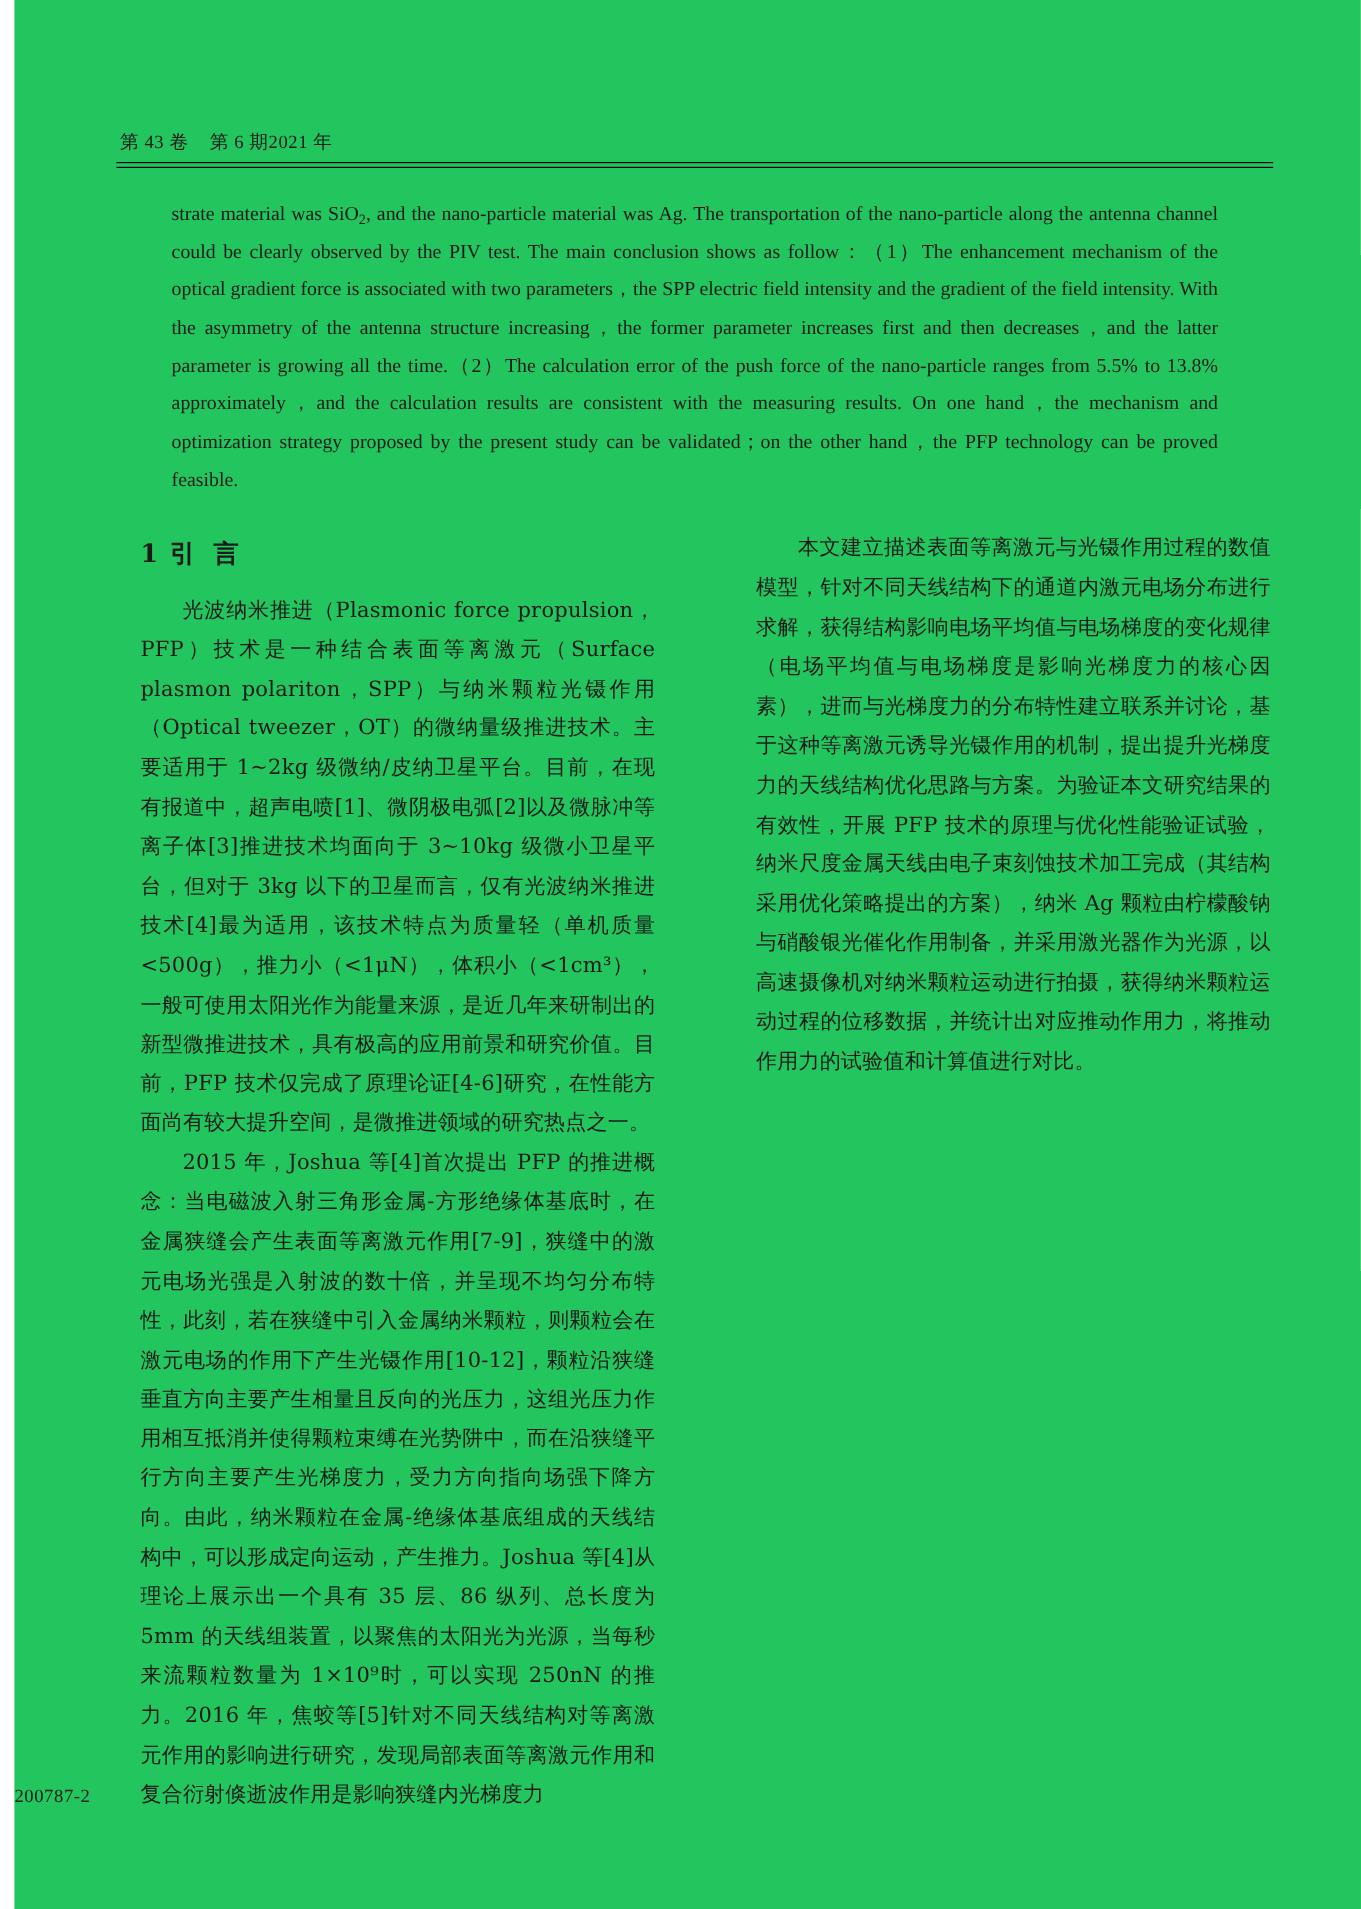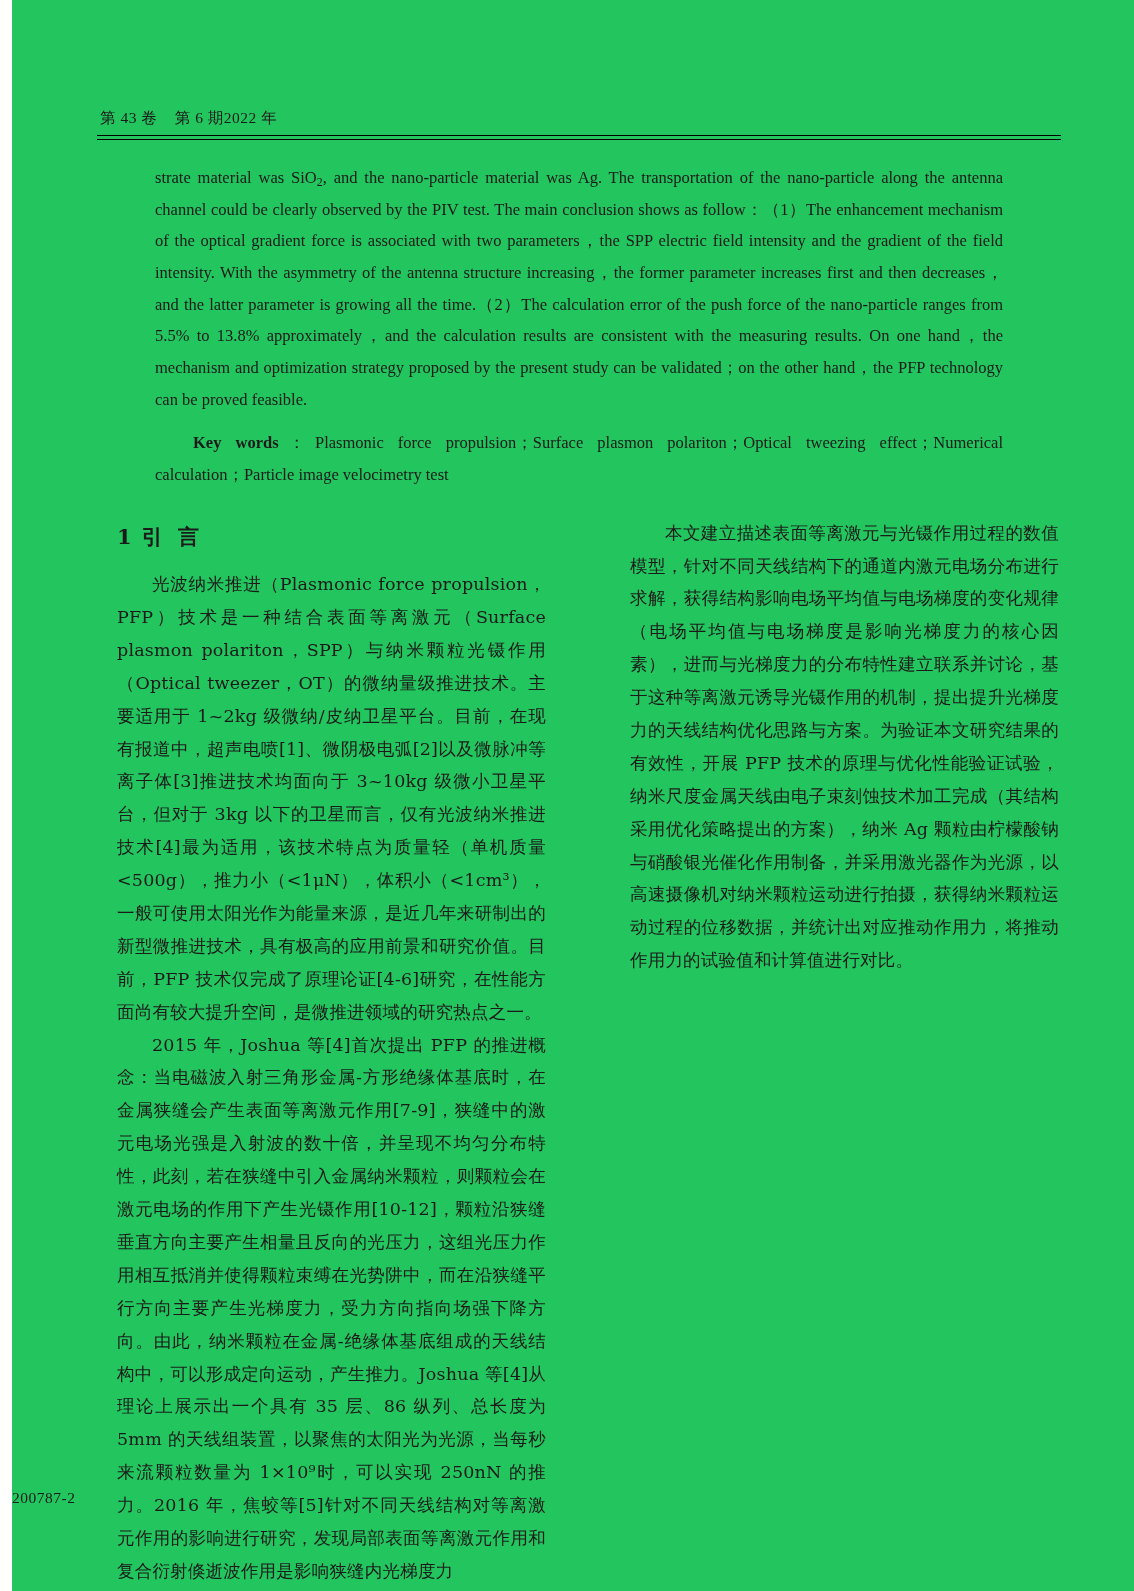--- a/index.html
+++ b/index.html
@@ -57,21 +57,21 @@
   
   .abstract {
     font-size: 16.5px;
     line-height: 1.92;
     text-align: justify;
     text-justify: inter-word;
     padding: 0 46px 0 46px;
     font-family: "Liberation Serif", serif;
   }
   .abstract p {
-    margin: 12px;
+    margin: 0;
   }
   .keywords {
     margin-top: 10px !important;
     text-indent: 38px;
   }
   .keywords b {
     font-weight: bold;
   }
   sub { font-size: 0.72em; vertical-align: -0.28em; }
 
@@ -117,27 +117,26 @@
   }
 </style>
 </head>
 <body>
 
 <div class="page">
   <div class="content">
 
     <div class="runhead">
       <span class="rh-left">第 43 卷    第 6 期</span>
-      <span class="rh-right">2022 年</span>
+      <span class="rh-right">2021 年</span>
     </div>
     <div class="rule-double"></div>
 
     <div class="abstract">
       <p><span>strate material was SiO</span><sub>2</sub><span>, and the nano-particle material was Ag. The transportation of the nano-particle along the antenna channel could be clearly observed by the PIV test. The main conclusion shows as follow：（1）The enhancement mechanism of the optical gradient force is associated with two parameters，the SPP electric field intensity and the gradient of the field intensity. With the asymmetry of the antenna structure increasing，the former parameter increases first and then decreases，and the latter parameter is growing all the time.（2）The calculation error of the push force of the nano-particle ranges from 5.5% to 13.8% approximately，and the calculation results are consistent with the measuring results. On one hand，the mechanism and optimization strategy proposed by the present study can be validated；on the other hand，the PFP technology can be proved feasible.</span></p>
-      <p class="keywords"><b>Key words</b><span>：Plasmonic force propulsion；Surface plasmon polariton；Optical tweezing effect；Numerical calculation；Particle image velocimetry test</span></p>
     </div>
 
     <div class="columns">
 
       <div class="col left">
         <div class="section-title">
           <span class="num">1</span><span>引  言</span>
         </div>
         <p>光波纳米推进（Plasmonic force propulsion，PFP）技术是一种结合表面等离激元（Surface plasmon polariton，SPP）与纳米颗粒光镊作用（Optical tweezer，OT）的微纳量级推进技术。主要适用于 1~2kg 级微纳/皮纳卫星平台。目前，在现有报道中，超声电喷[1]、微阴极电弧[2]以及微脉冲等离子体[3]推进技术均面向于 3~10kg 级微小卫星平台，但对于 3kg 以下的卫星而言，仅有光波纳米推进技术[4]最为适用，该技术特点为质量轻（单机质量&lt;500g），推力小（&lt;1μN），体积小（&lt;1cm³），一般可使用太阳光作为能量来源，是近几年来研制出的新型微推进技术，具有极高的应用前景和研究价值。目前，PFP 技术仅完成了原理论证[4-6]研究，在性能方面尚有较大提升空间，是微推进领域的研究热点之一。</p>
         <p>2015 年，Joshua 等[4]首次提出 PFP 的推进概念：当电磁波入射三角形金属-方形绝缘体基底时，在金属狭缝会产生表面等离激元作用[7-9]，狭缝中的激元电场光强是入射波的数十倍，并呈现不均匀分布特性，此刻，若在狭缝中引入金属纳米颗粒，则颗粒会在激元电场的作用下产生光镊作用[10-12]，颗粒沿狭缝垂直方向主要产生相量且反向的光压力，这组光压力作用相互抵消并使得颗粒束缚在光势阱中，而在沿狭缝平行方向主要产生光梯度力，受力方向指向场强下降方向。由此，纳米颗粒在金属-绝缘体基底组成的天线结构中，可以形成定向运动，产生推力。Joshua 等[4]从理论上展示出一个具有 35 层、86 纵列、总长度为 5mm 的天线组装置，以聚焦的太阳光为光源，当每秒来流颗粒数量为 1×10⁹时，可以实现 250nN 的推力。2016 年，焦蛟等[5]针对不同天线结构对等离激元作用的影响进行研究，发现局部表面等离激元作用和复合衍射倏逝波作用是影响狭缝内光梯度力</p>

